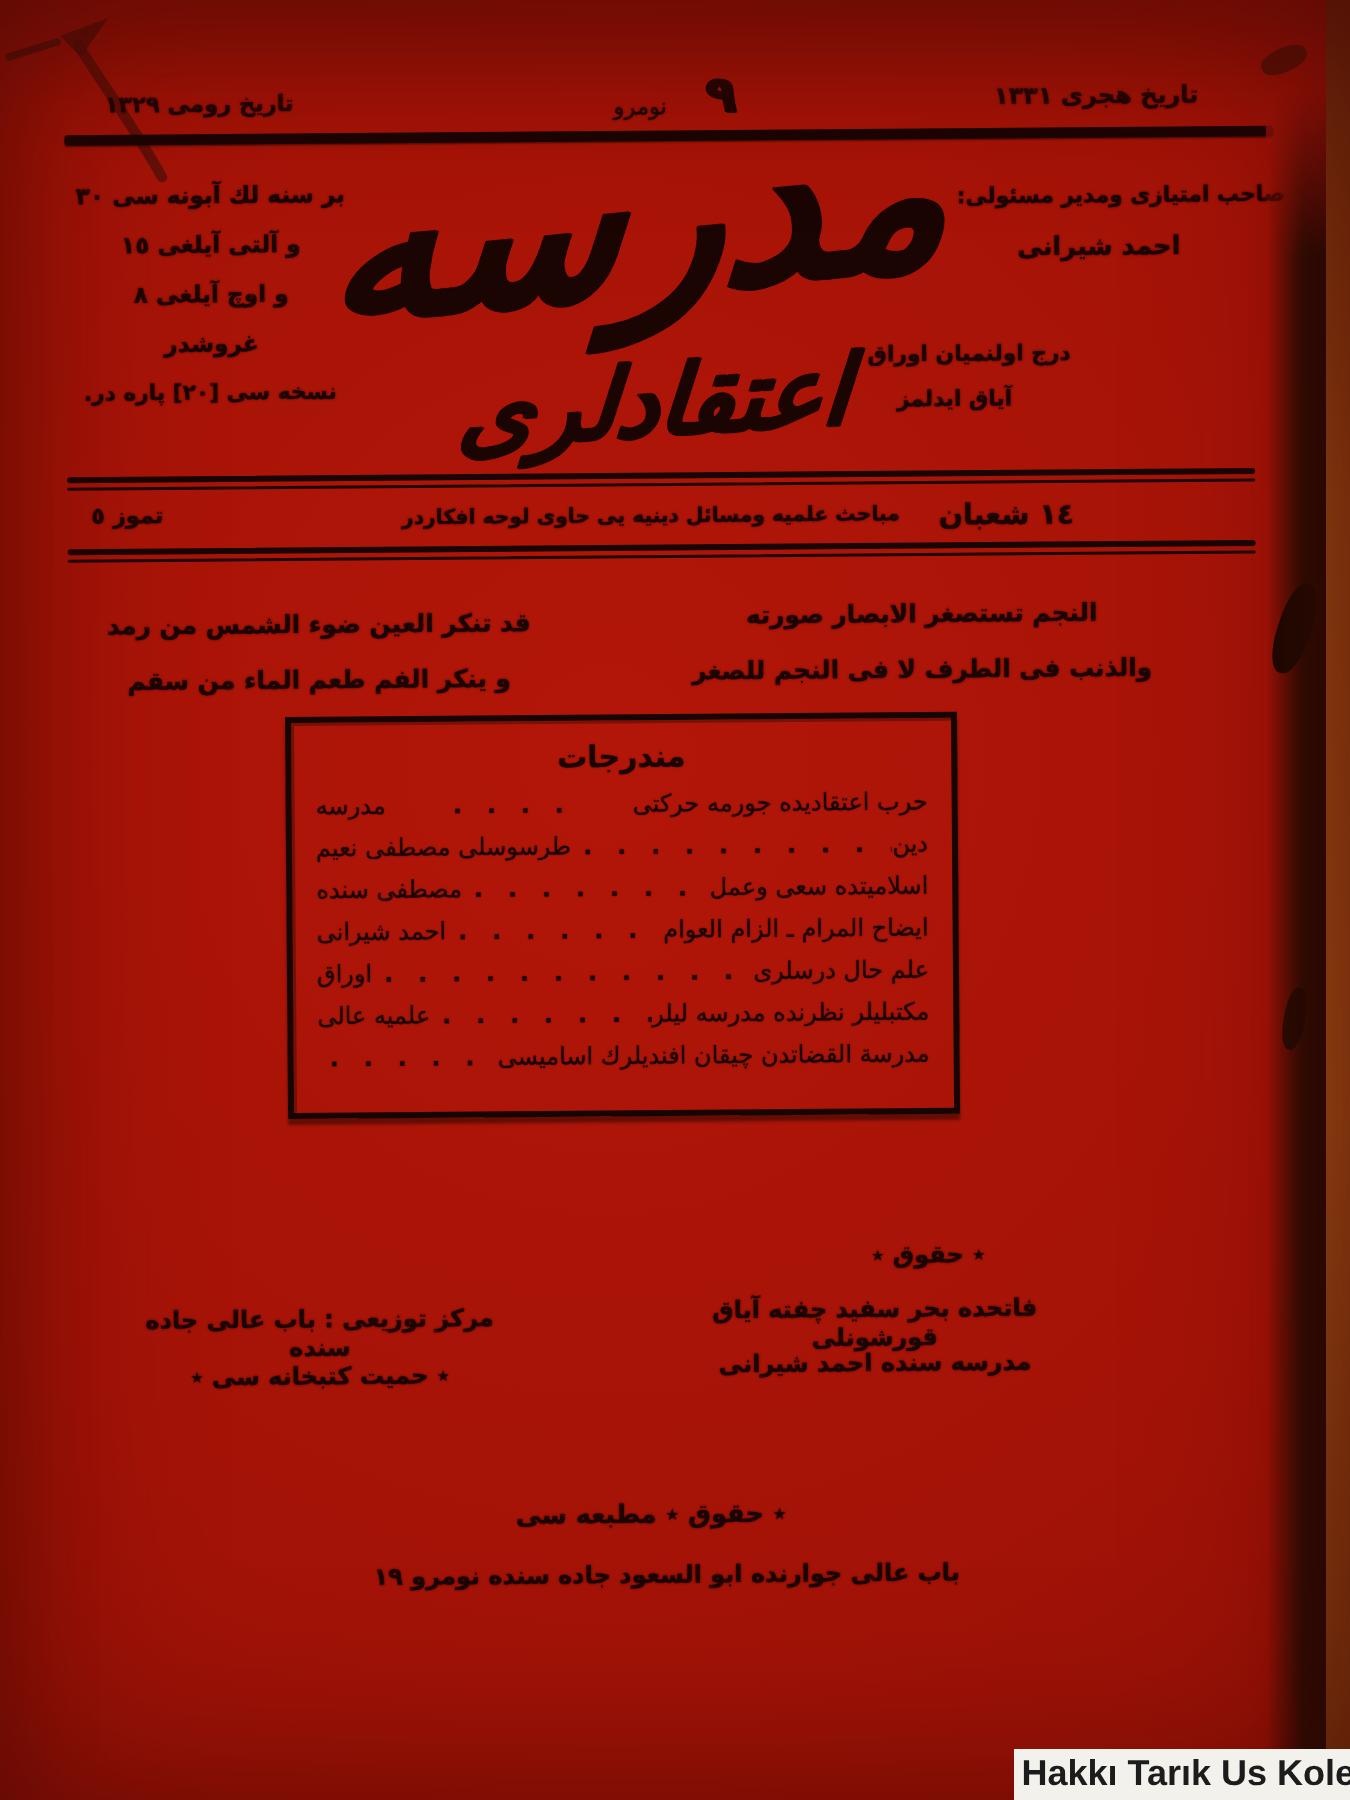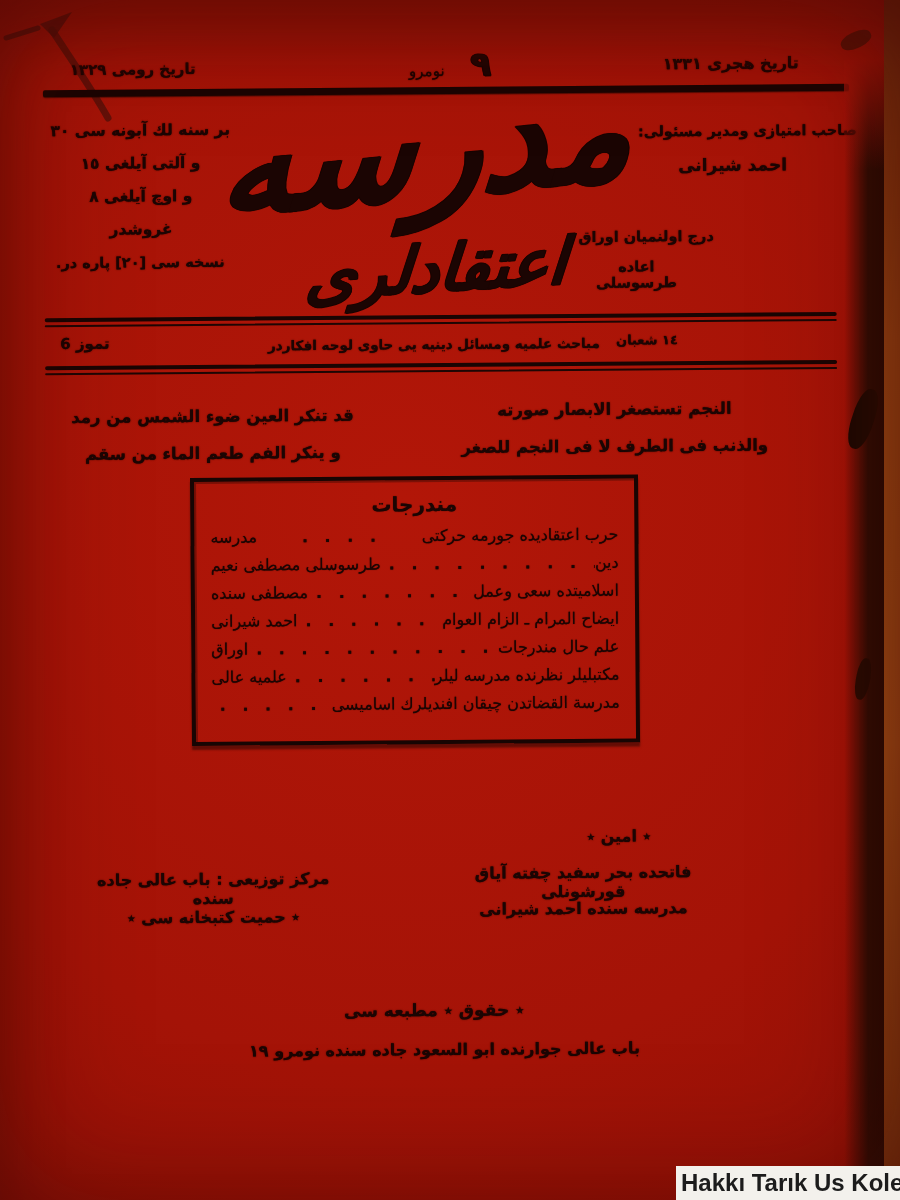--- a/index.html
+++ b/index.html
@@ -75,30 +75,30 @@
       <div>غروشدر</div>
     </div>
     <div class="t" style="left:44px;top:252px;width:196px;font-size:14.5px;font-weight:bold;">نسخه سى [٢٠] پاره در.</div>
 
     <div class="t fat title-main" style="left:190px;top:72px;width:480px;">مدرسه</div>
     <div class="t fat title-sub" style="left:228px;top:232px;width:420px;">اعتقادلرى</div>
 
     <div class="t" style="left:632px;top:125px;width:236px;font-size:14.5px;font-weight:bold;">صاحب امتيازى ومدير مسئولى:</div>
     <div class="t" style="left:660px;top:157px;width:150px;font-size:17px;font-weight:bold;">احمد شيرانى</div>
     <div class="t" style="left:578px;top:230px;width:140px;font-size:14.5px;font-weight:bold;">درج اولنميان اوراق</div>
-    <div class="t" style="left:583px;top:260px;width:110px;font-size:14.5px;font-weight:bold;">اعاده طرسوسلى</div>
+    <div class="t" style="left:583px;top:260px;width:110px;font-size:14.5px;font-weight:bold;">آياق ايدلمز</div>
 
     <div class="drule" style="left:46px;top:315px;width:792px;">
       <div class="a"></div>
         <div class="b"></div>
     </div>
 
-    <div class="t" style="left:598px;top:334px;width:100px;font-size:13px;font-weight:bold;">١٤ شعبان</div>
+    <div class="t" style="left:622px;top:334px;width:100px;font-size:19px;font-weight:bold;">١٤ شعبان</div>
     <div class="t" style="left:252px;top:336px;width:366px;font-size:13.5px;font-weight:bold;">مباحث علميه ومسائل دينيه يى حاوى لوحه افكاردر</div>
-    <div class="t" style="left:46px;top:332px;width:80px;font-size:15px;font-weight:bold;">تموز 6</div>
+    <div class="t" style="left:46px;top:332px;width:80px;font-size:15px;font-weight:bold;">تموز ٥</div>
 
     <div class="drule" style="left:46px;top:363px;width:792px;">
       <div class="a"></div>
         <div class="b"></div>
     </div>
 
     <div class="t" style="left:450px;top:392px;width:330px;font-size:16.5px;font-weight:bold;line-height:37px;">
       <div>النجم تستصغر الابصار صورته</div>
       <div>والذنب فى الطرف لا فى النجم للصغر</div>
     </div>
@@ -123,37 +123,37 @@
         <span class="c-t">اسلاميتده سعى وعمل</span>
         <span class="c-d">. . . . . . . . . . .</span>
         <span class="c-a">مصطفى سنده</span>
       </div>
       <div class="c-row">
         <span class="c-t">ايضاح المرام ـ الزام العوام</span>
         <span class="c-d">. . . . . . . . . .</span>
         <span class="c-a">احمد شيرانى</span>
       </div>
       <div class="c-row">
-        <span class="c-t">علم حال مندرجات</span>
+        <span class="c-t">علم حال درسلرى</span>
         <span class="c-d">. . . . . . . . . . . . . .</span>
         <span class="c-a">اوراق</span>
       </div>
       <div class="c-row">
         <span class="c-t">مكتبليلر نظرنده مدرسه ليلر</span>
         <span class="c-d">. . . . . . . . .</span>
         <span class="c-a">علميه عالى</span>
       </div>
       <div class="c-row">
         <span class="c-t">مدرسة القضاتدن چيقان افنديلرك اساميسى</span>
         <span class="c-d">. . . . . .</span>
         <span class="c-a"></span>
       </div>
     </div>
 
-    <div class="t" style="left:558px;top:828px;width:116px;font-size:16px;font-weight:bold;">٭ امين ٭</div>
+    <div class="t" style="left:558px;top:828px;width:116px;font-size:16px;font-weight:bold;">٭ حقوق ٭</div>
     <div class="t" style="left:428px;top:864px;width:304px;font-size:16px;font-weight:bold;">فاتحده بحر سفيد چفته آياق قورشونلى</div>
     <div class="t" style="left:462px;top:900px;width:236px;font-size:16px;font-weight:bold;">مدرسه سنده احمد شيرانى</div>
 
     <div class="t" style="left:78px;top:868px;width:264px;font-size:16px;font-weight:bold;">مركز توزيعى : باب عالى جاده سنده</div>
     <div class="t" style="left:104px;top:906px;width:212px;font-size:16px;font-weight:bold;">٭ حميت كتبخانه سى ٭</div>
 
     <div class="t" style="left:288px;top:1000px;width:284px;font-size:17px;font-weight:bold;">٭ حقوق ٭ مطبعه سى</div>
     <div class="t" style="left:208px;top:1040px;width:464px;font-size:16px;font-weight:bold;">باب عالى جوارنده ابو السعود جاده سنده نومرو ١٩</div>
 
   </div>

